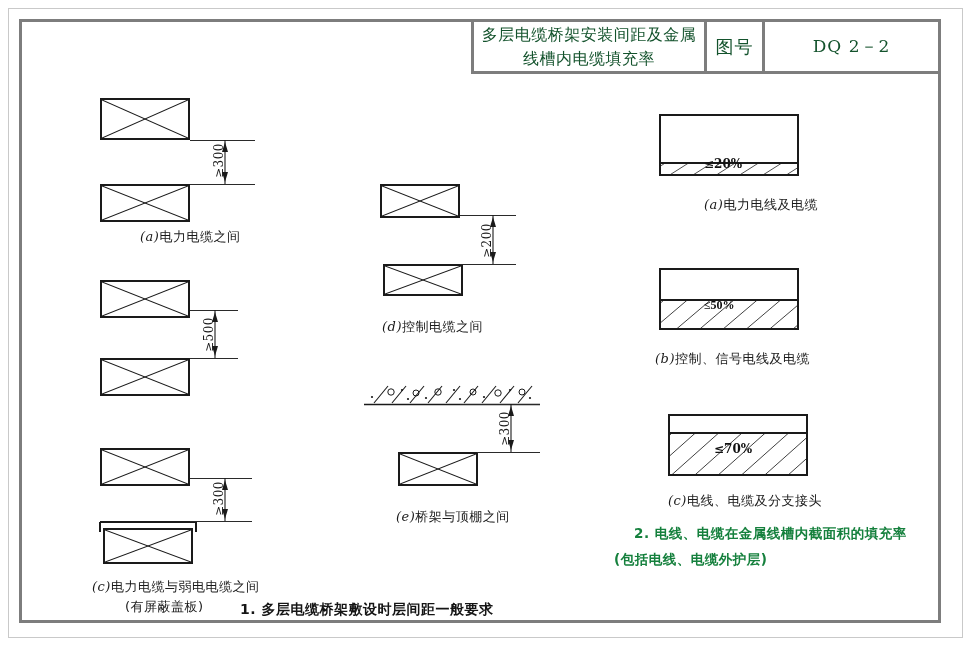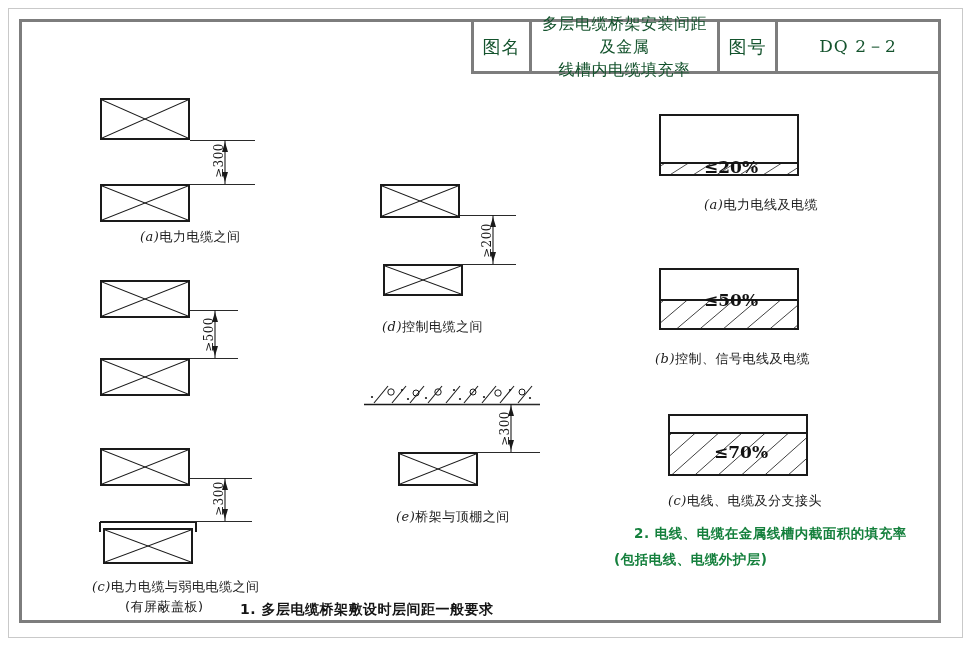--- a/index.html
+++ b/index.html
@@ -56,21 +56,21 @@
   #tb-name-value {
     flex: 1;
     font-size: 16px;
     line-height: 1.45;
     flex-direction: column;
     padding: 0 6px;
     letter-spacing: 0.5px;
   }
   #tb-no-label { width: 58px; font-size: 18px; letter-spacing: 1px; }
   #tb-no-value {
-    width: 160px;
+    width: 173px;
     font-size: 17px;
     font-family: "DejaVu Serif", "Liberation Serif", serif;
     letter-spacing: 1px;
   }
   
   .abs { position: absolute; }
   
   .tray {
     position: absolute;
     border: 2px solid #1a1a1a;
@@ -138,40 +138,39 @@
   .duct .fill {
     position: absolute;
     left: 0; right: 0; bottom: 0;
     border-top: 2px solid #1a1a1a;
     box-sizing: border-box;
     overflow: hidden;
   }
   .duct .fill svg { display: block; width: 100%; height: 100%; }
   .fill-label {
     position: absolute;
-    font-size: 17px;
+    font-size: 12px;
     font-weight: bold;
     font-family: "DejaVu Serif", "Liberation Serif", serif;
     color: #111111;
     white-space: nowrap;
     background: transparent;
   }
   
   #ceiling { position: absolute; }
 </style>
 </head>
 <body>
 
 <div id="page">
 
   <div id="outer-frame"></div>
   <div id="inner-frame"></div>
 
   <div id="title-block">
-    <div class="tb-cell tb-sep" id="tb-name-label">图名</div>
     <div class="tb-cell tb-sep" id="tb-name-value">
       <span>多层电缆桥架安装间距及金属</span>
       <span>线槽内电缆填充率</span>
     </div>
     <div class="tb-cell tb-sep" id="tb-no-label">图号</div>
     <div class="tb-cell" id="tb-no-value">DQ 2－2</div>
   </div>
 
   <div class="tray" style="left:100px; top:98px; width:90px; height:42px;">
     <svg viewBox="0 0 90 42" preserveAspectRatio="none">
@@ -365,21 +364,21 @@
           <line x1="14" y1="34" x2="52" y2="-2"></line>
           <line x1="38" y1="34" x2="76" y2="-2"></line>
           <line x1="62" y1="34" x2="100" y2="-2"></line>
           <line x1="86" y1="34" x2="124" y2="-2"></line>
           <line x1="110" y1="34" x2="148" y2="-2"></line>
           <line x1="134" y1="34" x2="172" y2="-2"></line>
         </g>
       </svg>
     </div>
   </div>
-  <div class="fill-label" style="left:704px; top:290px;">≤50%</div>
+  <div class="fill-label" style="left:704px; top:298px;font-family:Liberation Serif, serif;">≤50%</div>
   <div class="caption" style="left:655px; top:350px;">
     <span class="idx">(b)</span><span>控制、信号电线及电缆</span>
   </div>
 
   <div class="duct" style="left:668px; top:414px; width:140px; height:62px;">
     <div class="fill" style="height:72%;">
       <svg viewBox="0 0 140 45" preserveAspectRatio="none">
         <g stroke="#1a1a1a" stroke-width="0.9" vector-effect="non-scaling-stroke">
           <line x1="-48" y1="48" x2="4" y2="-3"></line>
           <line x1="-24" y1="48" x2="28" y2="-3"></line>

